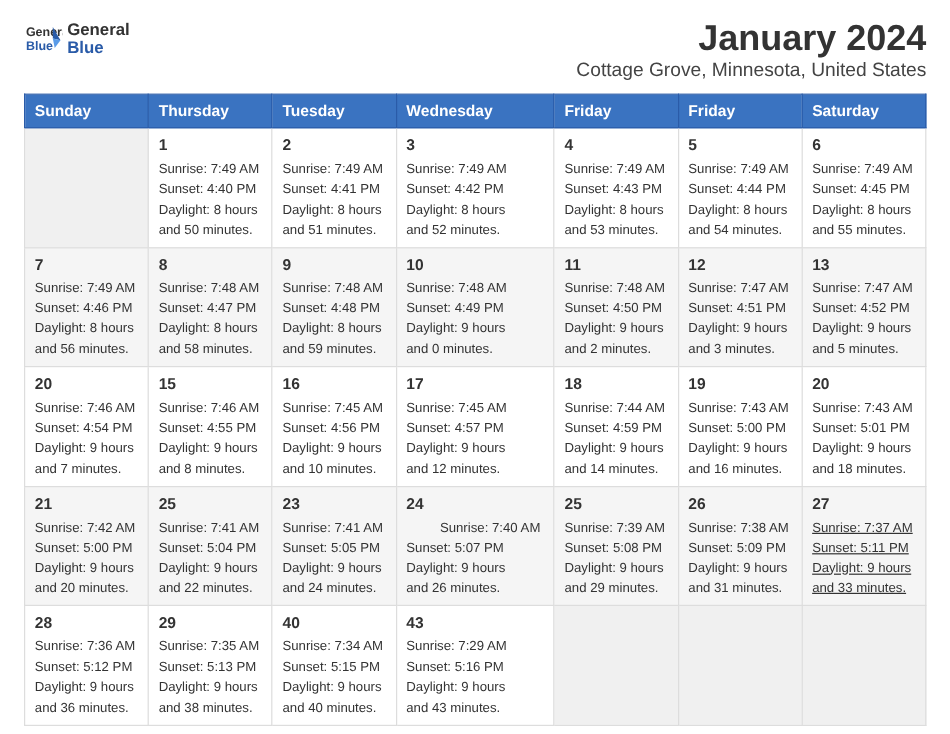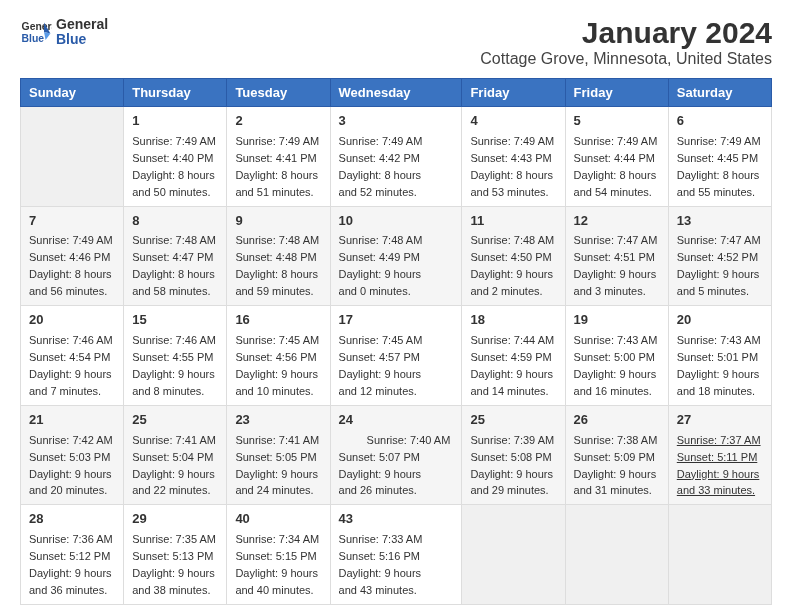--- a/index.html
+++ b/index.html
@@ -198,21 +198,21 @@
 Sunset: 5:00 PM
 Daylight: 9 hours
 and 16 minutes.</span></td>
         <td><span class="day-number">20</span><span class="day-info" style="white-space: pre-line;">Sunrise: 7:43 AM
 Sunset: 5:01 PM
 Daylight: 9 hours
 and 18 minutes.</span></td>
       </tr>
       <tr>
         <td><span class="day-number">21</span><span class="day-info" style="white-space: pre-line;">Sunrise: 7:42 AM
-Sunset: 5:03 PM
+Sunset: 5:00 PM
 Daylight: 9 hours
 and 20 minutes.</span></td>
         <td><span class="day-number">25</span><span class="day-info" style="white-space: pre-line;">Sunrise: 7:41 AM
 Sunset: 5:04 PM
 Daylight: 9 hours
 and 22 minutes.</span></td>
         <td><span class="day-number">23</span><span class="day-info" style="white-space: pre-line;">Sunrise: 7:41 AM
 Sunset: 5:05 PM
 Daylight: 9 hours
 and 24 minutes.</span></td>
@@ -239,21 +239,21 @@
 Daylight: 9 hours
 and 36 minutes.</span></td>
         <td><span class="day-number">29</span><span class="day-info" style="white-space: pre-line;">Sunrise: 7:35 AM
 Sunset: 5:13 PM
 Daylight: 9 hours
 and 38 minutes.</span></td>
         <td><span class="day-number">40</span><span class="day-info" style="white-space: pre-line; text-align: right;">Sunrise: 7:34 AM
 Sunset: 5:15 PM
 Daylight: 9 hours
 and 40 minutes.</span></td>
-        <td><span class="day-number">43</span><span class="day-info" style="white-space: pre-line;">Sunrise: 7:33 AM
+        <td><span class="day-number">43</span><span class="day-info" style="white-space: pre-line;">Sunrise: 7:29 AM
 Sunset: 5:16 PM
 Daylight: 9 hours
 and 43 minutes.</span></td>
         <td class="empty-cell"></td>
         <td class="empty-cell"></td>
         <td class="empty-cell"></td>
       </tr>
     </tbody>
 </table>
 

